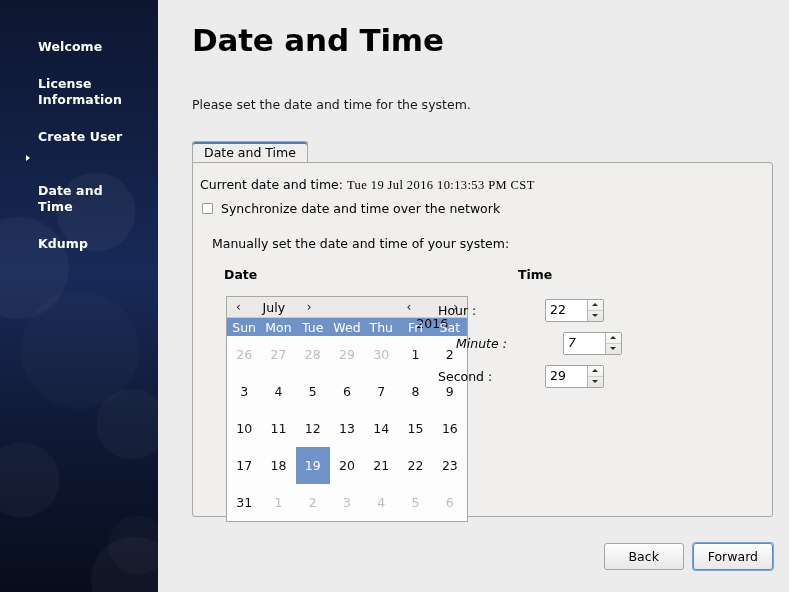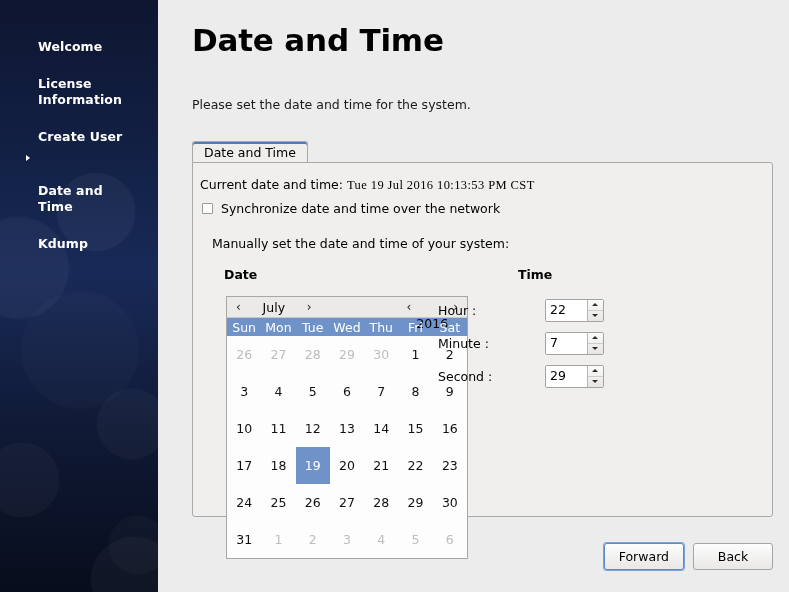--- a/index.html
+++ b/index.html
@@ -230,21 +230,21 @@
     color: #ffffff;
   }
 
   
   .time-row {
     position: absolute;
     display: flex;
     align-items: center;
   }
   #row-hour   { left: 245px; top: 136px; }
-  #row-minute { left: 245px; top: 169px; }
+  #row-minute { left: 263px; top: 169px; font-style: italic; }
   #row-second { left: 245px; top: 202px; }
   .time-label {
     width: 101px;
     padding-right: 6px;
     font-size: 12.5px;
   }
   .spin {
     display: flex;
     align-items: stretch;
     height: 21px;
@@ -432,29 +432,20 @@
               <tr>
                 <td>17</td>
                 <td>18</td>
                 <td class="sel">19</td>
                 <td>20</td>
                 <td>21</td>
                 <td>22</td>
                 <td>23</td>
               </tr>
               <tr>
-                <td>24</td>
-                <td>25</td>
-                <td>26</td>
-                <td>27</td>
-                <td>28</td>
-                <td>29</td>
-                <td>30</td>
-              </tr>
-              <tr>
                 <td>31</td>
                 <td class="dim">1</td>
                 <td class="dim">2</td>
                 <td class="dim">3</td>
                 <td class="dim">4</td>
                 <td class="dim">5</td>
                 <td class="dim">6</td>
               </tr>
             </tbody>
         </table>
@@ -501,18 +492,18 @@
             <span class="spin-btn down">
                 <i></i>
               </span>
           </span>
         </span>
       </div>
 
     </div>
 
     <div id="footer">
+      <div class="btn">Back</div>
       <div class="btn focused">Forward</div>
-      <div class="btn">Back</div>
     </div>
 
   </div>
 </div>
 
 </body></html>

